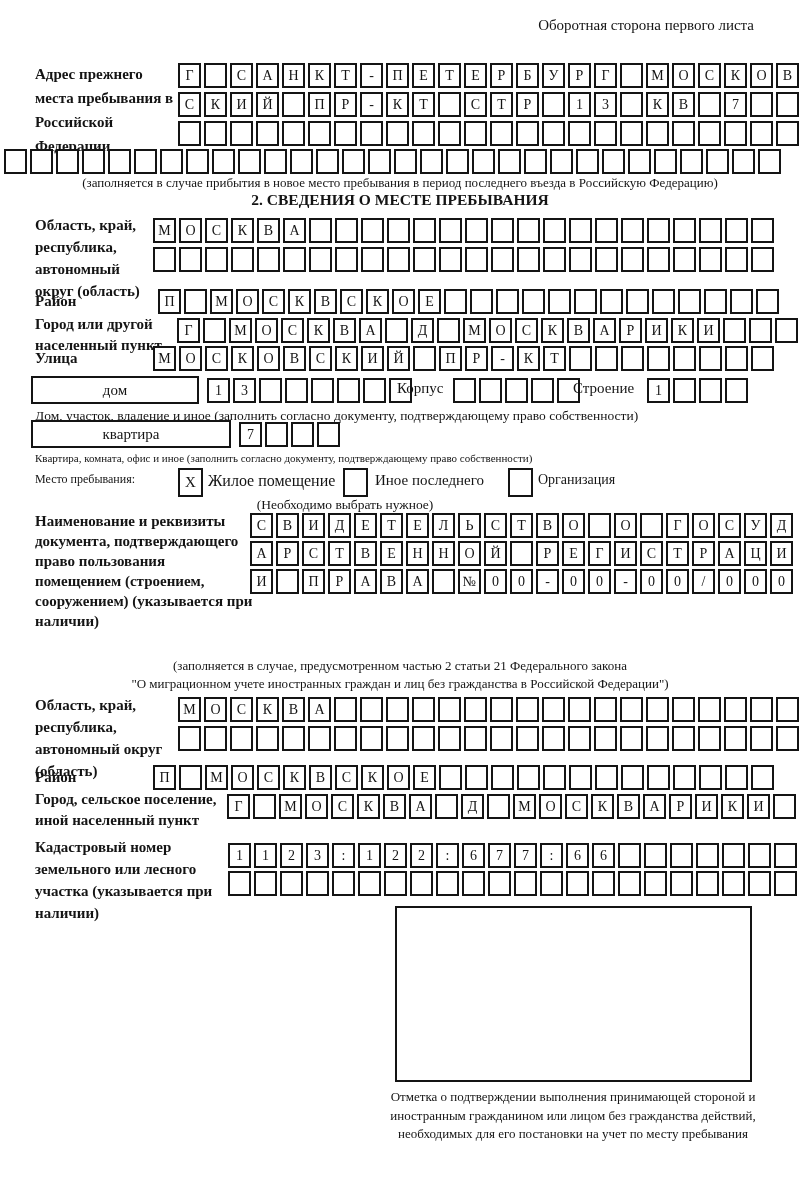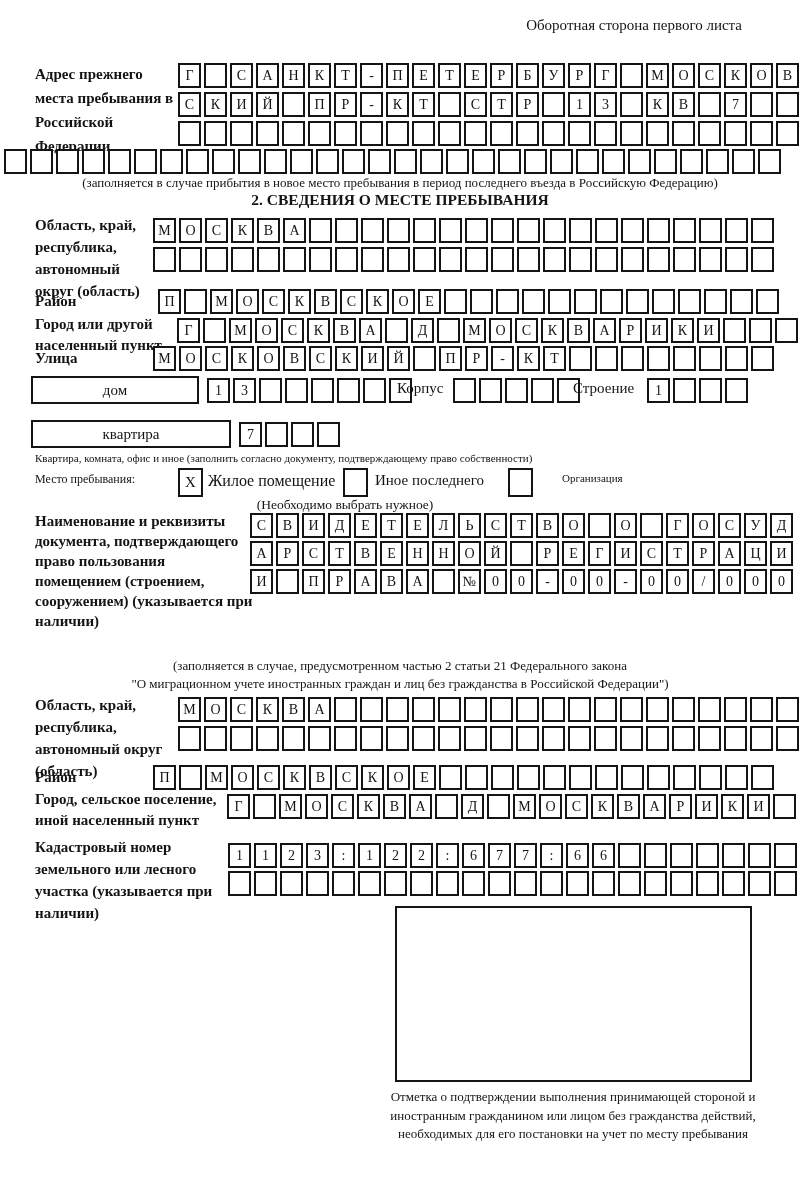--- a/index.html
+++ b/index.html
@@ -21,21 +21,21 @@
   }
   .caption{font-size:13px;line-height:16px;}
   .centered{left:0;width:800px;text-align:center;}
   .bold{font-weight:bold;}
   .chk{
     width:21px;height:25px;border:2px solid #141414;display:flex;align-items:center;
     justify-content:center;font-size:15px;background:#fff;
   }
 
   
-  #header-note{top:17px;right:58px;font-size:15px;}
+  #header-note{top:17px;right:46px;font-size:15px;}
 
   
   #addr-label{left:35px;top:62px;width:142px;line-height:24px;}
   #addr-row1{left:178px;top:63px;}
   #addr-row2{left:178px;top:92px;}
   #addr-row3{left:178px;top:121px;}
   #addr-row4{left:4px;top:149px;}
   #addr-caption{top:175px;}
 
   
@@ -61,21 +61,21 @@
   #apt-box{left:31px;top:420px;width:196px;}
   #apt-cells{left:239px;top:422px;}
   #apt-caption{left:35px;top:452px;font-size:11px;}
 
   #stay-label{left:35px;top:472px;font-size:12px;}
   #stay-box-1{left:178px;top:468px;}
   #stay-opt-1{left:208px;top:472px;font-size:16px;}
   #stay-box-2{left:343px;top:468px;}
   #stay-opt-2{left:375px;top:472px;font-size:15px;}
   #stay-box-3{left:508px;top:468px;}
-  #stay-opt-3{left:562px;top:472px;font-size:11px;}
+  #stay-opt-3{left:538px;top:472px;font-size:14px;}
   #stay-note{left:238px;top:497px;width:214px;text-align:center;font-size:13.5px;}
 
   #doc-label{left:35px;top:511px;width:220px;line-height:20px;}
   #doc-row1{left:250px;top:513px;}
   #doc-row2{left:250px;top:541px;}
   #doc-row3{left:250px;top:569px;}
 
   
   #fact-title{top:634px;font-size:15.5px;}
   #fact-cap1{top:658px;}
@@ -374,20 +374,21 @@
       <span class="cell"></span>
       <span class="cell"></span>
     </div>
   <div class="abs" id="stroenie-label">Строение</div>
   <div class="abs cells" id="stroenie-cells">
       <span class="cell">1</span>
       <span class="cell"></span>
       <span class="cell"></span>
       <span class="cell"></span>
     </div>
+  <div class="abs" id="house-caption">Дом, участок, владение и иное (заполнить согласно документу, подтверждающему право собственности)</div>
 
   <div class="abs bigbox" id="apt-box">квартира</div>
   <div class="abs cells" id="apt-cells">
       <span class="cell">7</span>
       <span class="cell"></span>
       <span class="cell"></span>
       <span class="cell"></span>
     </div>
   <div class="abs" id="apt-caption">Квартира, комната, офис и иное (заполнить согласно документу, подтверждающему право собственности)</div>
 

